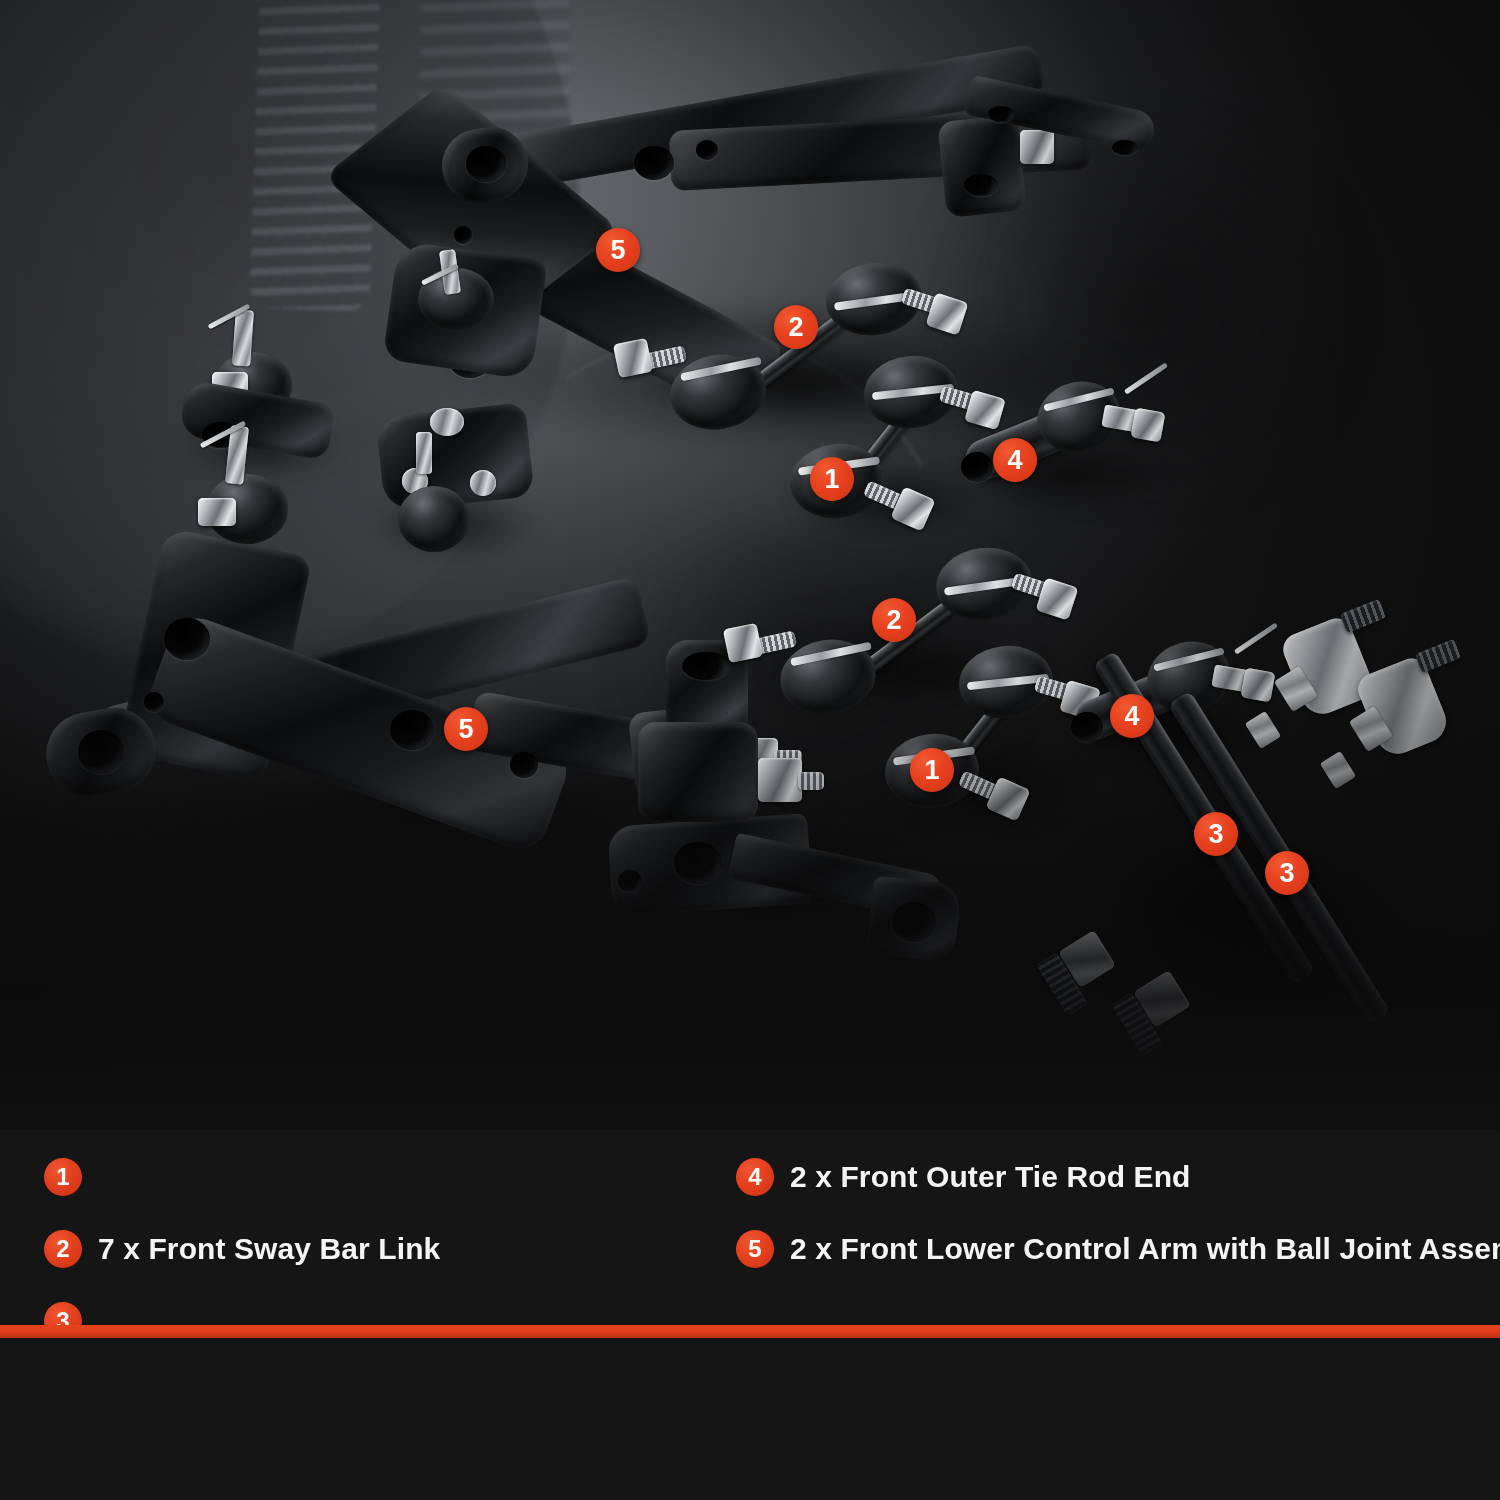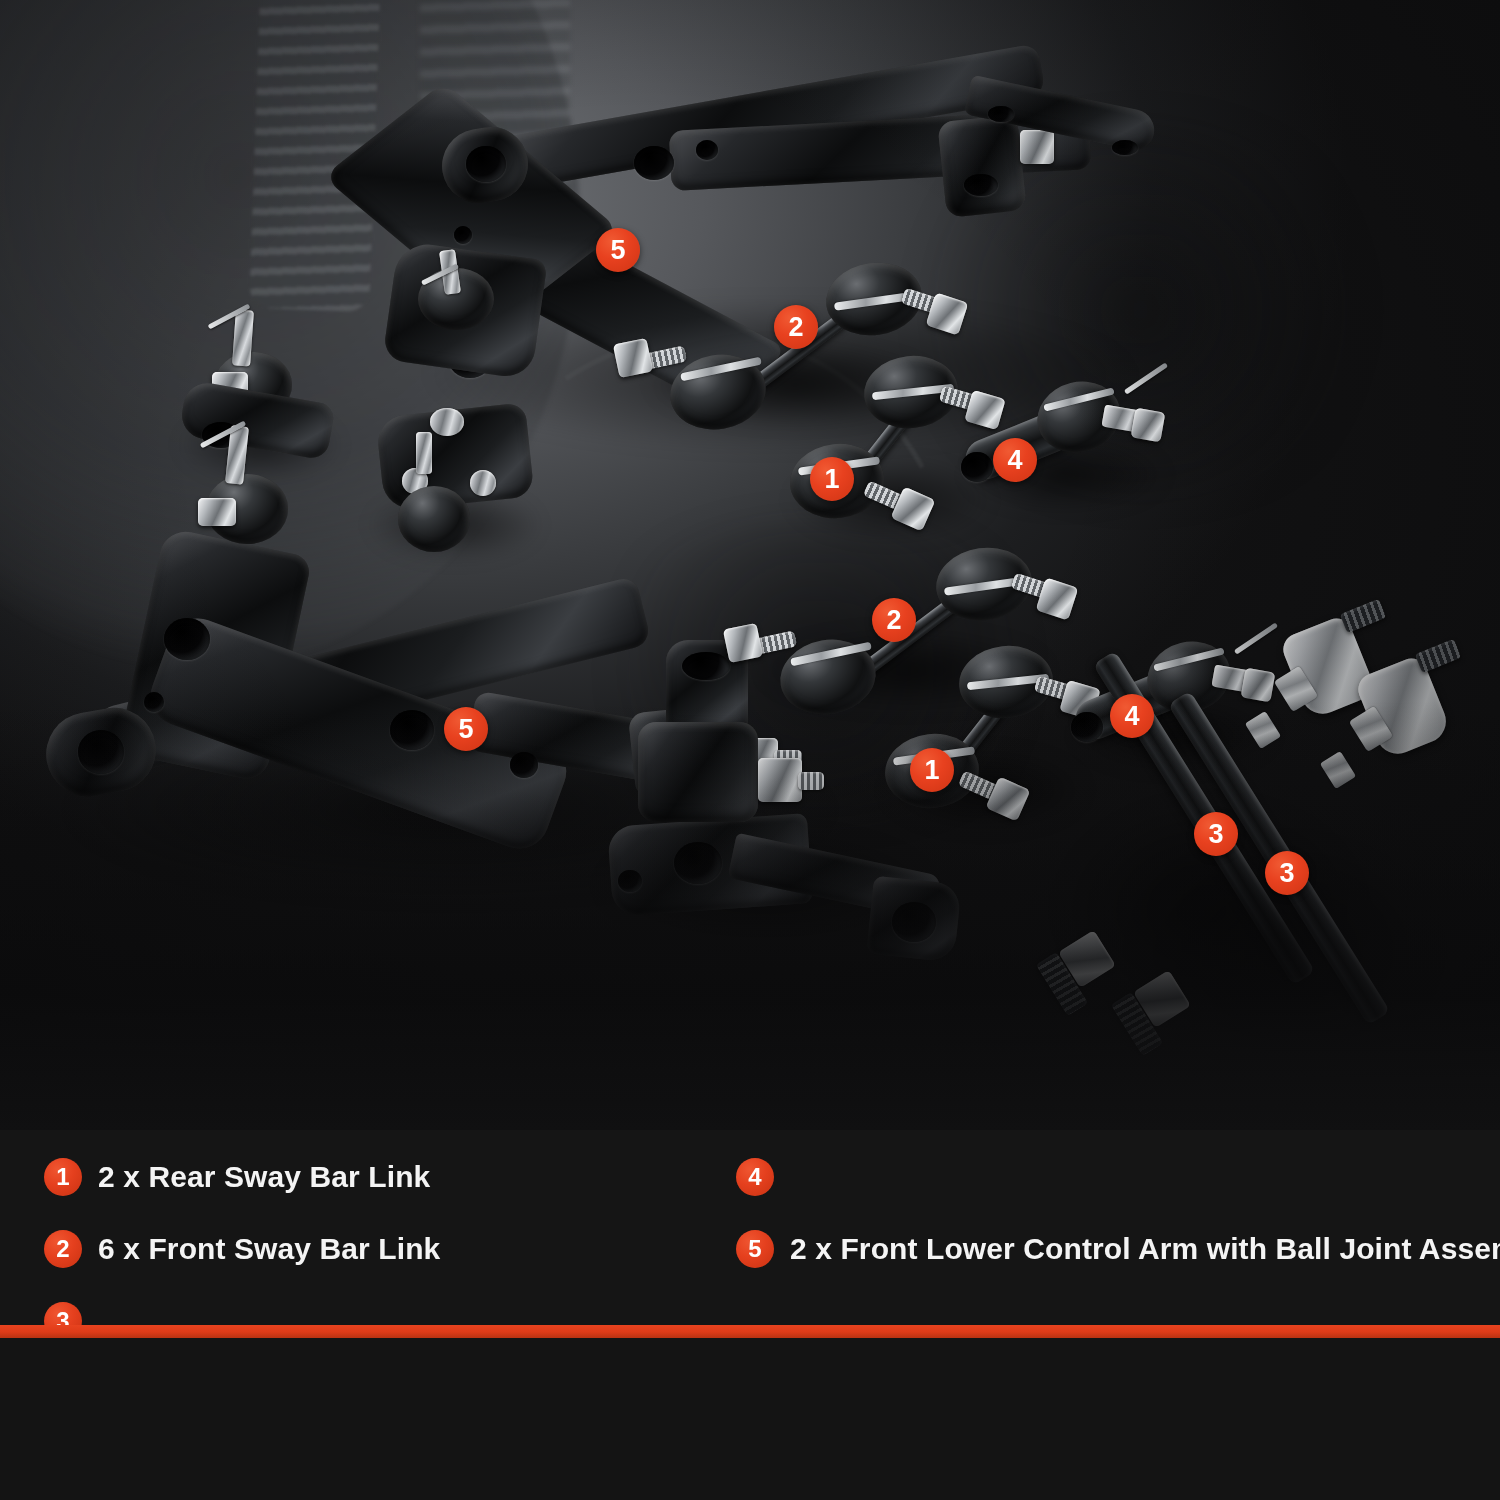--- a/index.html
+++ b/index.html
@@ -443,40 +443,40 @@
       </div>
   </div>
 
   <div class="legend">
 
     <div class="leg-col" style="left:44px;top:24px;">
       <div class="leg-row">
         <div class="leg-badge">
           <span>1</span>
         </div>
-        <div class="leg-text">2 x Rear Sway Bar Link</div>
       </div>
       <div class="leg-row">
         <div class="leg-badge">
           <span>2</span>
         </div>
-        <div class="leg-text">6 x Front Sway Bar Link</div>
+        <div class="leg-text">7 x Front Sway Bar Link</div>
       </div>
       <div class="leg-row">
         <div class="leg-badge">
           <span>3</span>
         </div>
       </div>
     </div>
 
     <div class="leg-col" style="left:736px;top:24px;">
       <div class="leg-row">
         <div class="leg-badge">
           <span>4</span>
         </div>
+        <div class="leg-text">2 x Front Outer Tie Rod End</div>
       </div>
       <div class="leg-row">
         <div class="leg-badge">
           <span>5</span>
         </div>
         <div class="leg-text">2 x Front Lower Control Arm with Ball Joint Assembly</div>
       </div>
     </div>
   </div>
 

